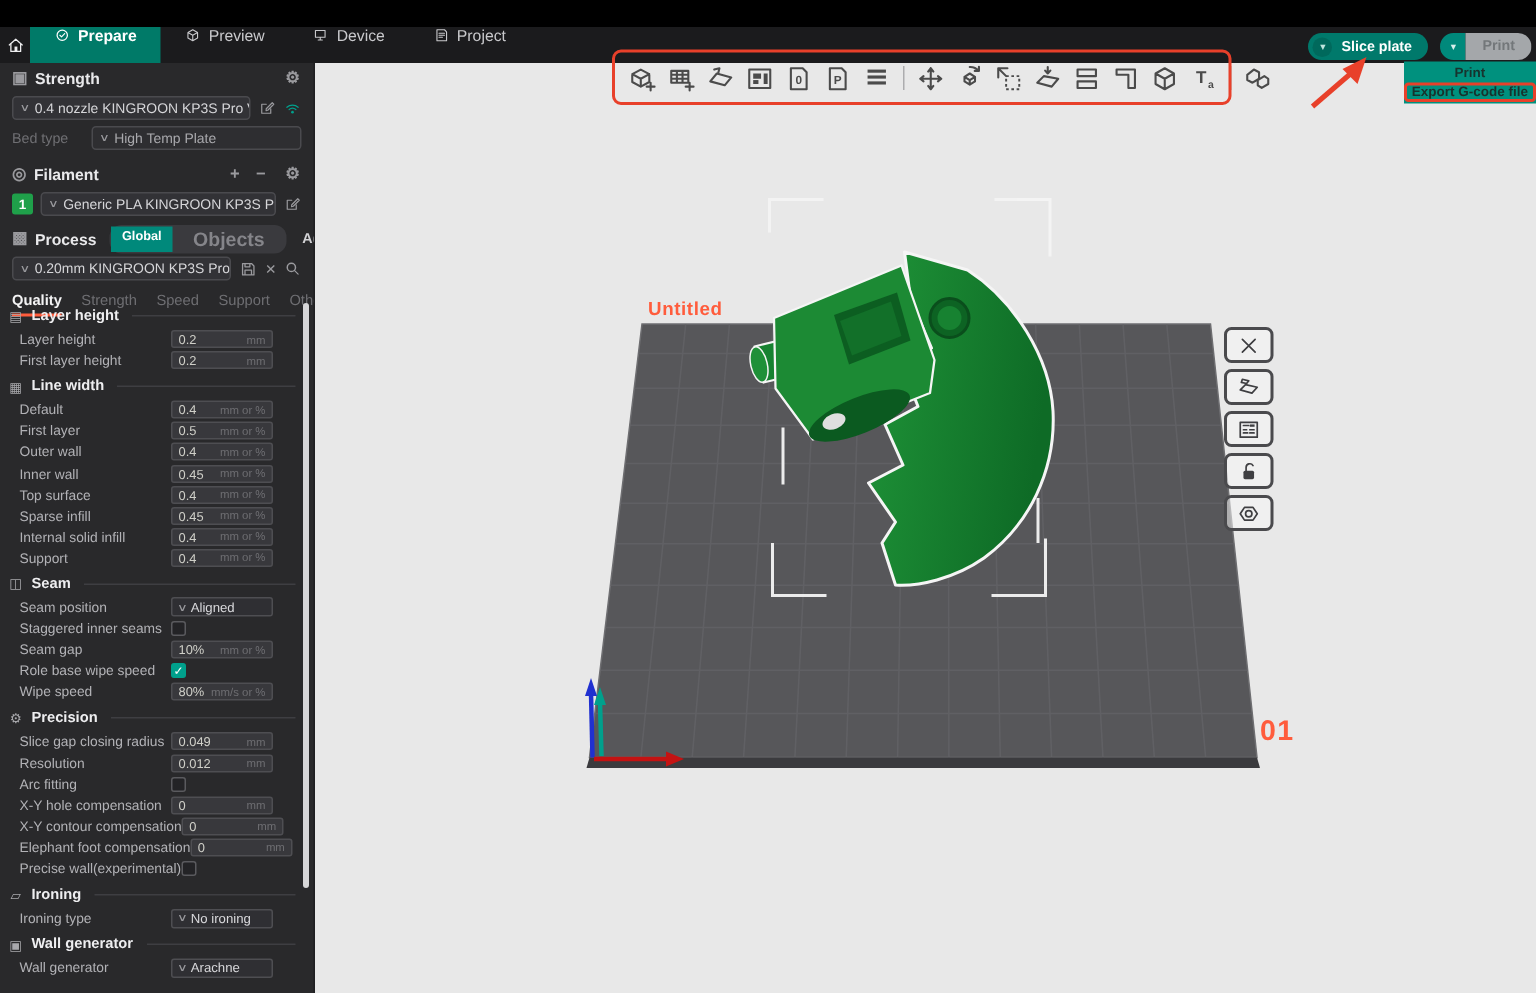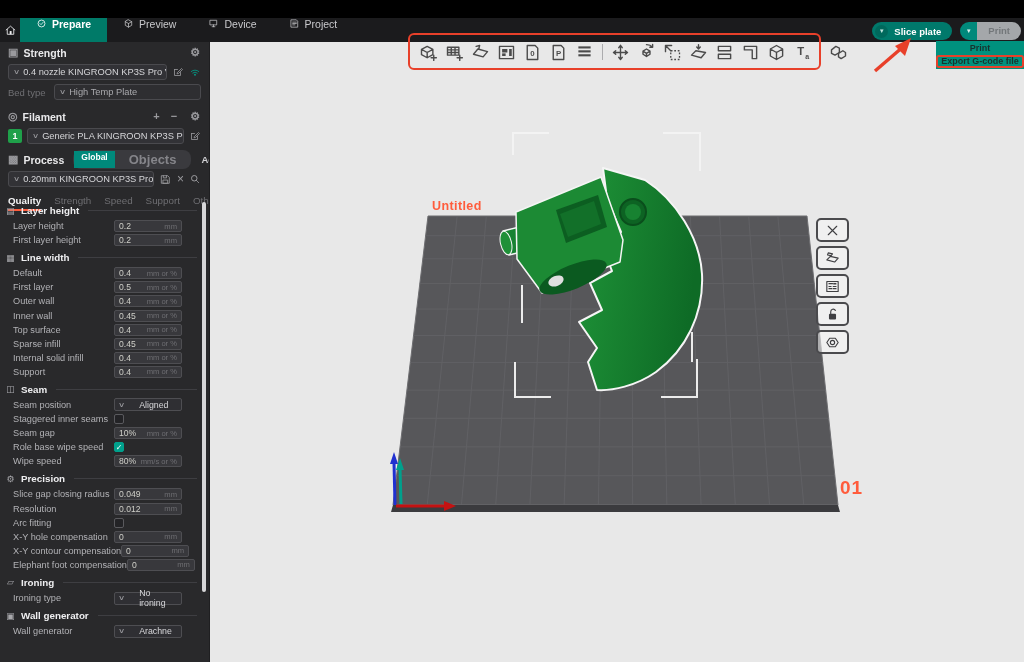--- a/index.html
+++ b/index.html
@@ -31,21 +31,21 @@
   .shead{display:flex;align-items:center;height:15px;margin:3px 9px 0 8px;gap:5px;color:#E9E9EB;font-weight:bold;font-size:10.5px;}
   .shead .sp{flex:1;}
   .glyph{color:#9A9A9E;font-size:11px;line-height:1;}
   .hic{display:flex;align-items:center;}
   .presetrow{display:flex;align-items:center;margin:4px 8px 0;gap:5px;}
   .dropdown{flex:1;display:flex;align-items:center;gap:4px;height:16px;background:#323236;border:1px solid #4A4A4E;
             border-radius:3px;padding:0 5px;color:#D6D6D9;font-size:9.3px;white-space:nowrap;overflow:hidden;}
   .chev{font-size:7px;color:#9A9A9E;transform:scaleX(1.4);}
   .badge{width:14px;height:14px;background:#1FA04A;color:#FFF;border-radius:2px;font-size:9px;font-weight:bold;
          display:flex;align-items:center;justify-content:center;}
-  .bedrow{display:flex;align-items:center;margin:4px 8px 0;gap:8px;}
+  .bedrow{display:flex;align-items:center;margin:4px 8px 0;gap:15px;}
   .bedlbl{color:#6F6F73;font-size:9.5px;width:38px;}
   .scope{display:flex;background:#3A3A3E;border-radius:8px;padding:1px;margin-left:4px;}
   .scope .g{background:#00897B;color:#FFF;border-radius:0;padding:1px 7px;font-size:8.5px;font-weight:bold;}
   .scope .o{color:#85858A;padding:1px 14px;font-size:13px;}
   .advlbl{color:#D2D2D5;font-size:9.5px;font-weight:bold;}
   .switch{width:22px;height:12px;border-radius:6px;background:#00A08C;position:relative;}
   .switch::after{content:"";position:absolute;right:1.5px;top:1.5px;width:9px;height:9px;border-radius:50%;background:#FFF;}
   #ptabs{display:flex;margin:8px 8px 0;}
   .ptab{margin-right:13px;color:#6E6E72;font-size:9.8px;padding-bottom:3px;}
   .ptab.active{color:#F3F3F4;font-weight:bold;border-bottom:2px solid #FF5C3C;}
@@ -54,21 +54,21 @@
   .sic{color:#A8A8AC;font-size:9px;width:11px;text-align:center;}
   .stitle{color:#EEEEF0;font-weight:bold;font-size:9.8px;white-space:nowrap;}
   .rule{flex:1;height:1px;background:#3E3E42;margin-left:4px;}
   .srow{display:flex;align-items:center;height:14.1px;padding-left:13px;}
   .srow .lbl{flex:1;color:#B2B2B6;font-size:9.2px;white-space:nowrap;}
   .ctrl{width:68px;margin-right:27px;flex:none;}
   .inp{display:flex;justify-content:space-between;align-items:center;height:12px;background:#38383C;
        border:1px solid #4E4E52;border-radius:2px;padding:0 4px;}
   .inp .val{color:#CFCFC8;font-size:8.6px;}
   .inp .unit{color:#6E6E72;font-size:7.6px;}
-  .dd2{display:flex;align-items:center;gap:15px;height:13px;border:1px solid #4E4E52;background:#2F2F33;
+  .dd2{display:flex;align-items:center;gap:3px;height:13px;border:1px solid #4E4E52;background:#2F2F33;
        border-radius:2px;padding:0 4px;color:#D8D8DB;font-size:8.8px;}
   .cbx{width:10px;height:10px;border:1px solid #5A5A5E;border-radius:2px;background:#232326;
        color:#FFF;font-size:8px;line-height:9px;text-align:center;}
   .cbx.on{background:#00A08C;border-color:#00A08C;}
   #sscroll{position:absolute;right:3px;top:160px;width:4px;height:390px;background:#D6D6D8;border-radius:2px;}
   
   #scene{position:absolute;left:0;top:0;width:1024px;height:662px;pointer-events:none;}
   #plate-name{position:absolute;left:432px;top:199px;color:#FF5C3C;font-weight:bold;font-size:12.5px;letter-spacing:.4px;}
   #plate-num{position:absolute;left:840px;top:477px;color:#FF5C3C;font-weight:bold;font-size:19px;letter-spacing:1px;}
   #toolbar{position:absolute;left:417px;top:39px;display:flex;align-items:center;gap:3px;height:26px;}
@@ -634,20 +634,26 @@
         </div>
         <div class="srow">
           <span class="lbl">Elephant foot compensation</span>
           <div class="ctrl">
             <div class="inp">
               <span class="val">0</span>
               <span class="unit">mm</span>
             </div>
           </div>
         </div>
+        <div class="srow">
+          <span class="lbl">Precise wall(experimental)</span>
+          <div class="ctrl">
+            <div class="cbx"></div>
+          </div>
+        </div>
         <div class="sechead">
           <span class="sic">▱</span>
           <span class="stitle">Ironing</span>
           <span class="rule"></span>
         </div>
         <div class="srow">
           <span class="lbl">Ironing type</span>
           <div class="ctrl">
             <div class="dd2">
               <span class="chev">∨</span>

